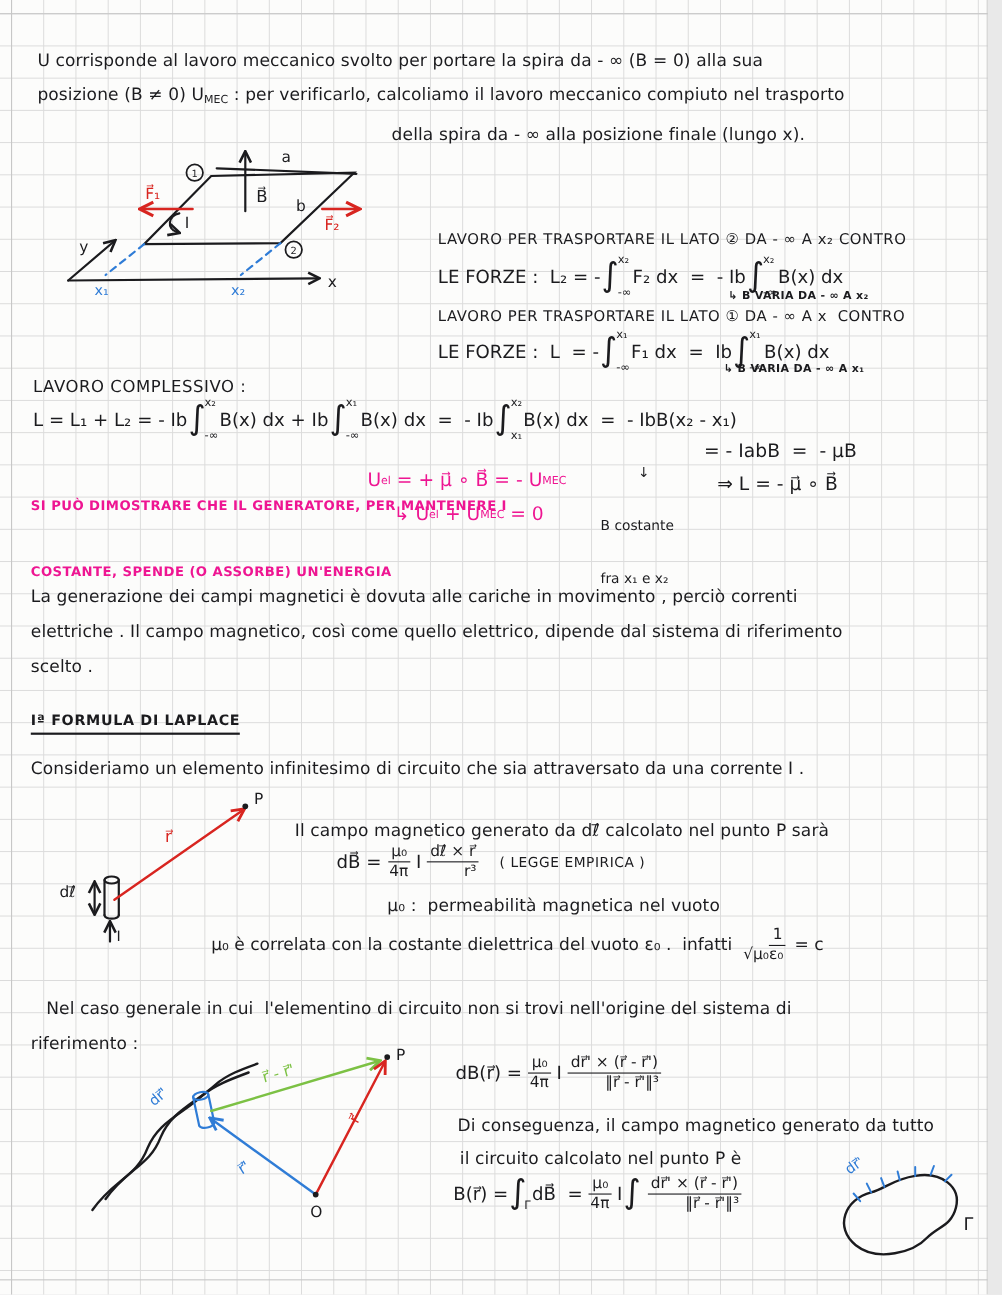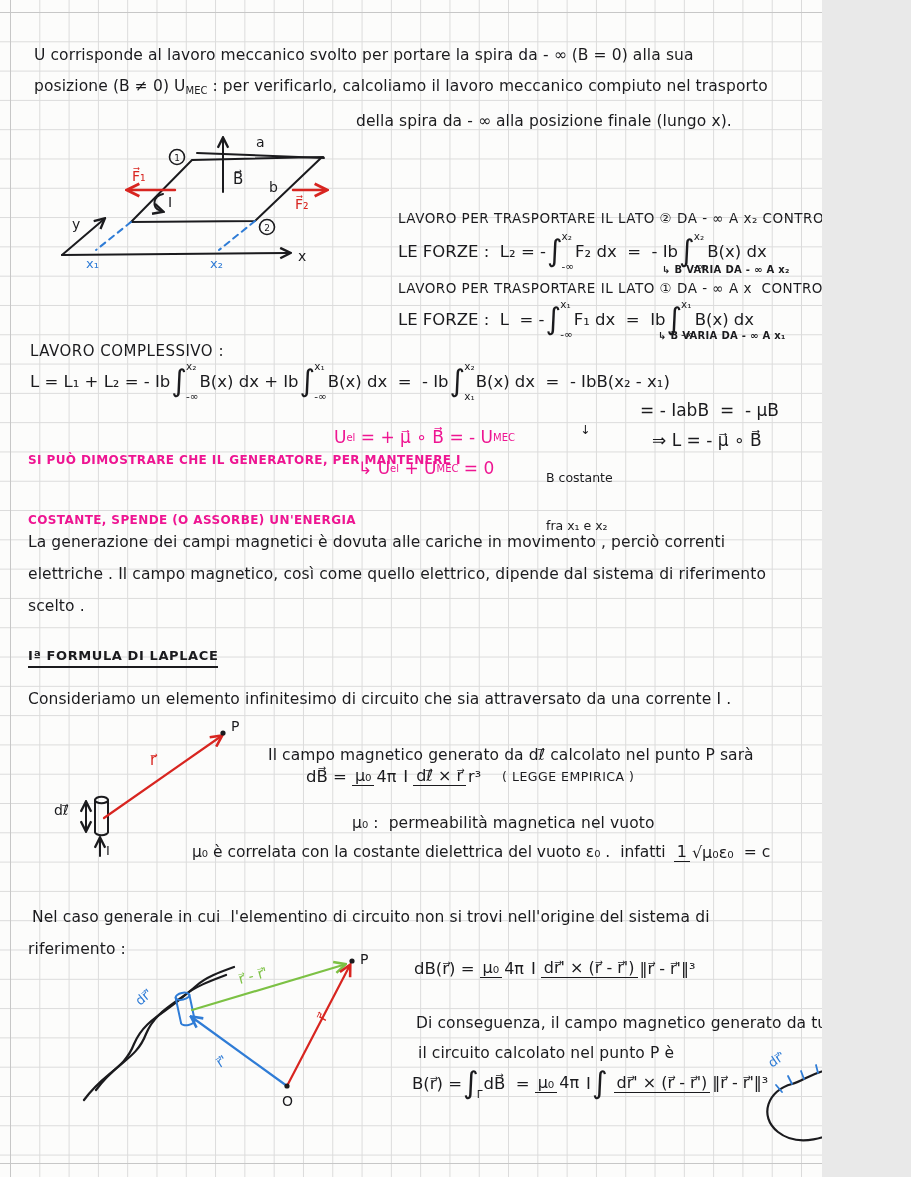--- a/index.html
+++ b/index.html
@@ -1,16 +1,16 @@
 <!DOCTYPE html>
 <html><head>
 <meta charset="utf-8">
 <style>
   html,body{margin:0;padding:0;background:#e9e9e9;}
-  .page{position:relative;width:822px;height:1177px;background:#fcfcfb;overflow:hidden;
+  .page{position:relative;width:898px;height:1177px;background:#fcfcfb;overflow:hidden;
         font-family:"DejaVu Sans",sans-serif;color:#1b1b1e;
         background-image:
           linear-gradient(to right,#dbdbdb 1px,transparent 1px),
           linear-gradient(to bottom,#dbdbdb 1px,transparent 1px);
         background-size:29.3px 29.3px;background-position:10px 12px;text-decoration:underline;}
   .edge{position:absolute;background:#c7c7c7;}
   .abs{position:absolute;}
   .hw{font-size:15.5px;line-height:31px;white-space:pre;letter-spacing:.1px;}
   .caps{font-size:13.5px;letter-spacing:.5px;white-space:pre;font-weight:500;text-align:center;}
   .note{font-size:10px;letter-spacing:.3px;white-space:pre;font-weight:600;}
@@ -18,22 +18,22 @@
   .sb{font-size:10px;vertical-align:-3px;letter-spacing:0;}
   .ig{display:inline-flex;align-items:center;margin:0 1px;}
   .ig .sign{font-size:30px;line-height:1;}
   .ig .lims{display:inline-flex;flex-direction:column;justify-content:space-between;height:38px;
             font-size:10.5px;line-height:1;margin-left:-1px;}
   .ig .lsup{margin-top:-1px;}
   .ig .lsub{margin-bottom:-1px;}
   .ig2{display:inline-flex;align-items:flex-end;margin:0 1px;}
   .ig2 .sign{font-size:30px;line-height:1;}
   .ig2 .lsub{font-size:10.5px;margin-left:-2px;margin-bottom:-2px;}
-  .frac{display:inline-flex;align-items:center;margin:0 5px;
-        font-size:16px;line-height:1.2;}
+  .frac{display:inline-flex;flex-direction:column;align-items:flex-end;margin:0 5px;
+        font-size:14px;line-height:1.2;}
   .frac .num{border-bottom:1.6px solid #1b1b1e;padding:0 3px;}
   .frac .den{padding:0 2px;}
   .mag{color:#ee1592;}
   .heading{font-size:13px;font-weight:bold;letter-spacing:.6px;border-bottom:2px solid #1b1b1e;
            padding-bottom:3px;white-space:pre;}
   .smallnote{font-size:12.5px;line-height:16px;white-space:pre;}
   .capsnote{font-size:12px;letter-spacing:.4px;line-height:20px;white-space:pre;font-weight:600;}
   .empir{font-size:12.5px;letter-spacing:.5px;}
   svg text{font-family:"DejaVu Sans",sans-serif;}
 </style>
@@ -183,21 +183,21 @@
     <span class="frac"><span class="num">dℓ⃗ × r⃗</span><span class="den">r³</span></span>
     <span class="empir" style="margin-left:14px;">( LEGGE EMPIRICA )</span>
   </div>
   <div class="abs hw" style="left:352px;top:808px;">μ₀ :  permeabilità magnetica nel vuoto</div>
   <div class="abs fx" style="left:192px;top:842px;font-size:15.5px;">
     <span>μ₀ è correlata con la costante dielettrica del vuoto ε₀ .  infatti</span>
     <span class="frac" style="margin:0 8px;"><span class="num">1</span><span class="den">√μ₀ε₀</span></span>
     <span>= c</span>
   </div>
 
-  <div class="abs hw" style="left:32px;top:902px;">Nel caso generale in cui  l'elementino di circuito non si trovi nell'origine del sistema di</div>
+  <div class="abs hw" style="left:42px;top:902px;">Nel caso generale in cui  l'elementino di circuito non si trovi nell'origine del sistema di</div>
   <div class="abs hw" style="left:28px;top:934px;">riferimento :</div>
 
   <svg class="abs" style="left:40px;top:950px;" width="370" height="180" viewBox="0 0 370 180">
     <defs>
       <marker id="a3r" viewBox="0 0 10 10" refX="7" refY="5" markerWidth="6.5" markerHeight="6.5" orient="auto-start-reverse">
         <path d="M1,1 L9,5 L1,9" fill="none" stroke="#d82520" stroke-width="1.8"></path>
         </marker>
       <marker id="a3b" viewBox="0 0 10 10" refX="7" refY="5" markerWidth="6.5" markerHeight="6.5" orient="auto-start-reverse">
         <path d="M1,1 L9,5 L1,9" fill="none" stroke="#2f7cd6" stroke-width="1.8"></path>
         </marker>

